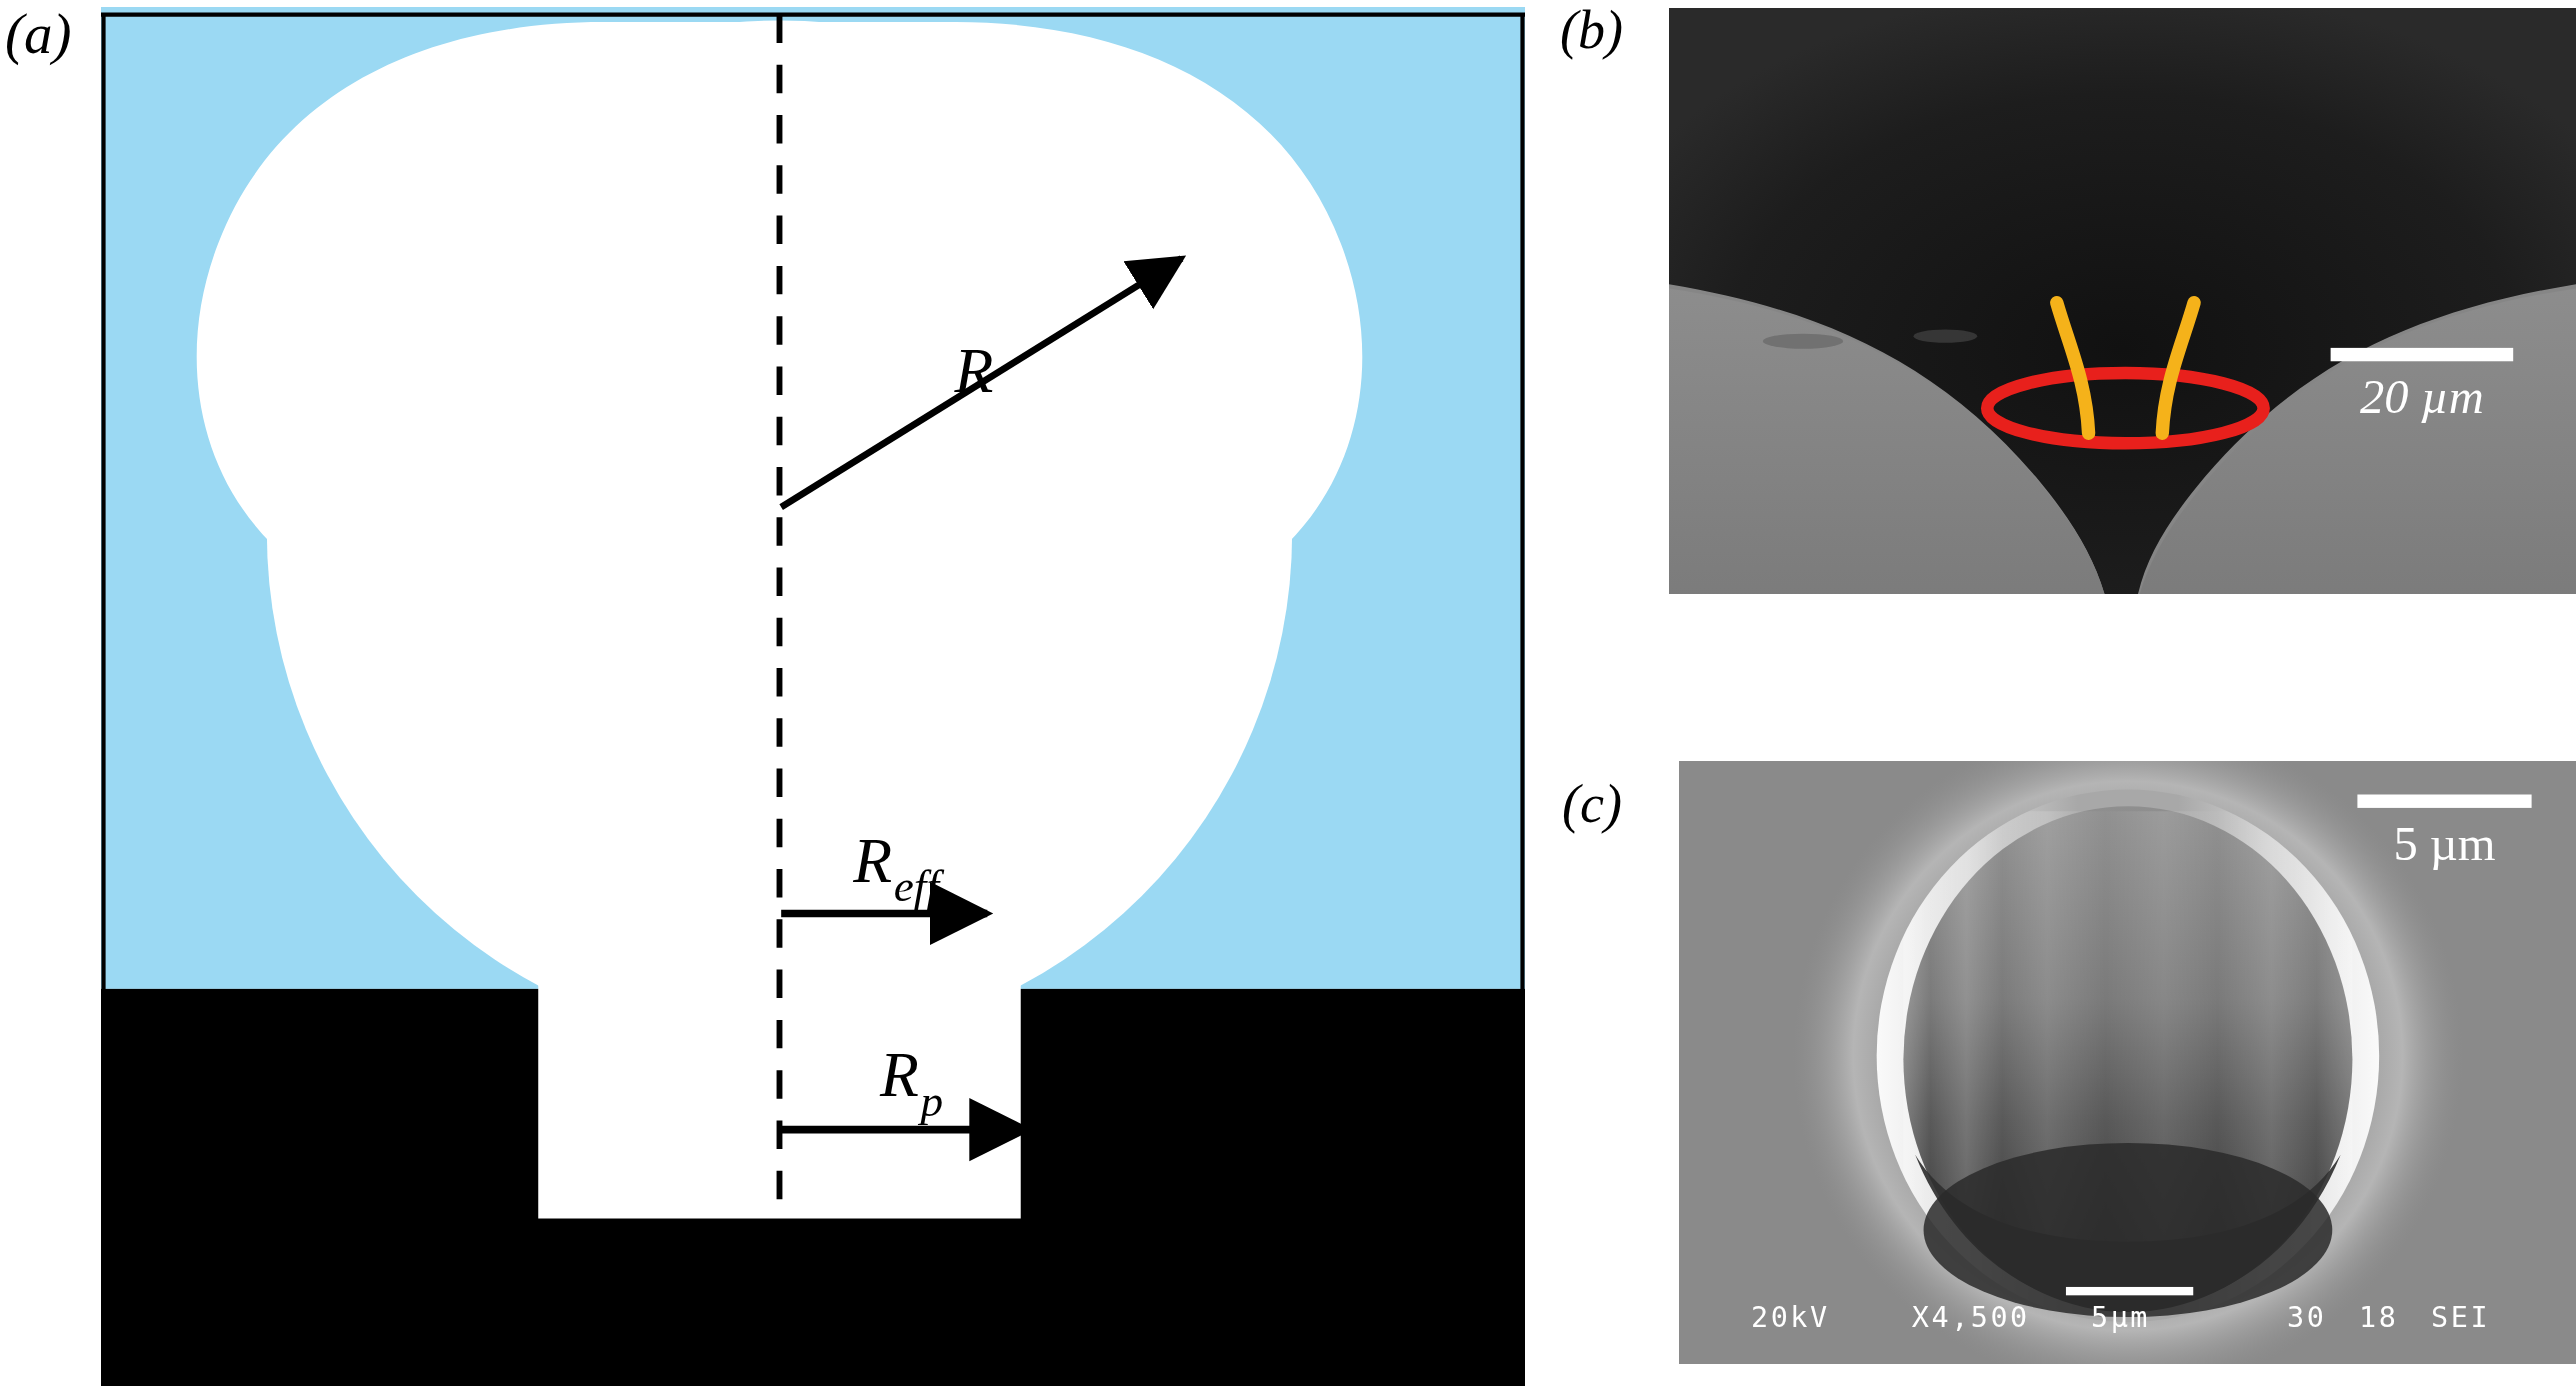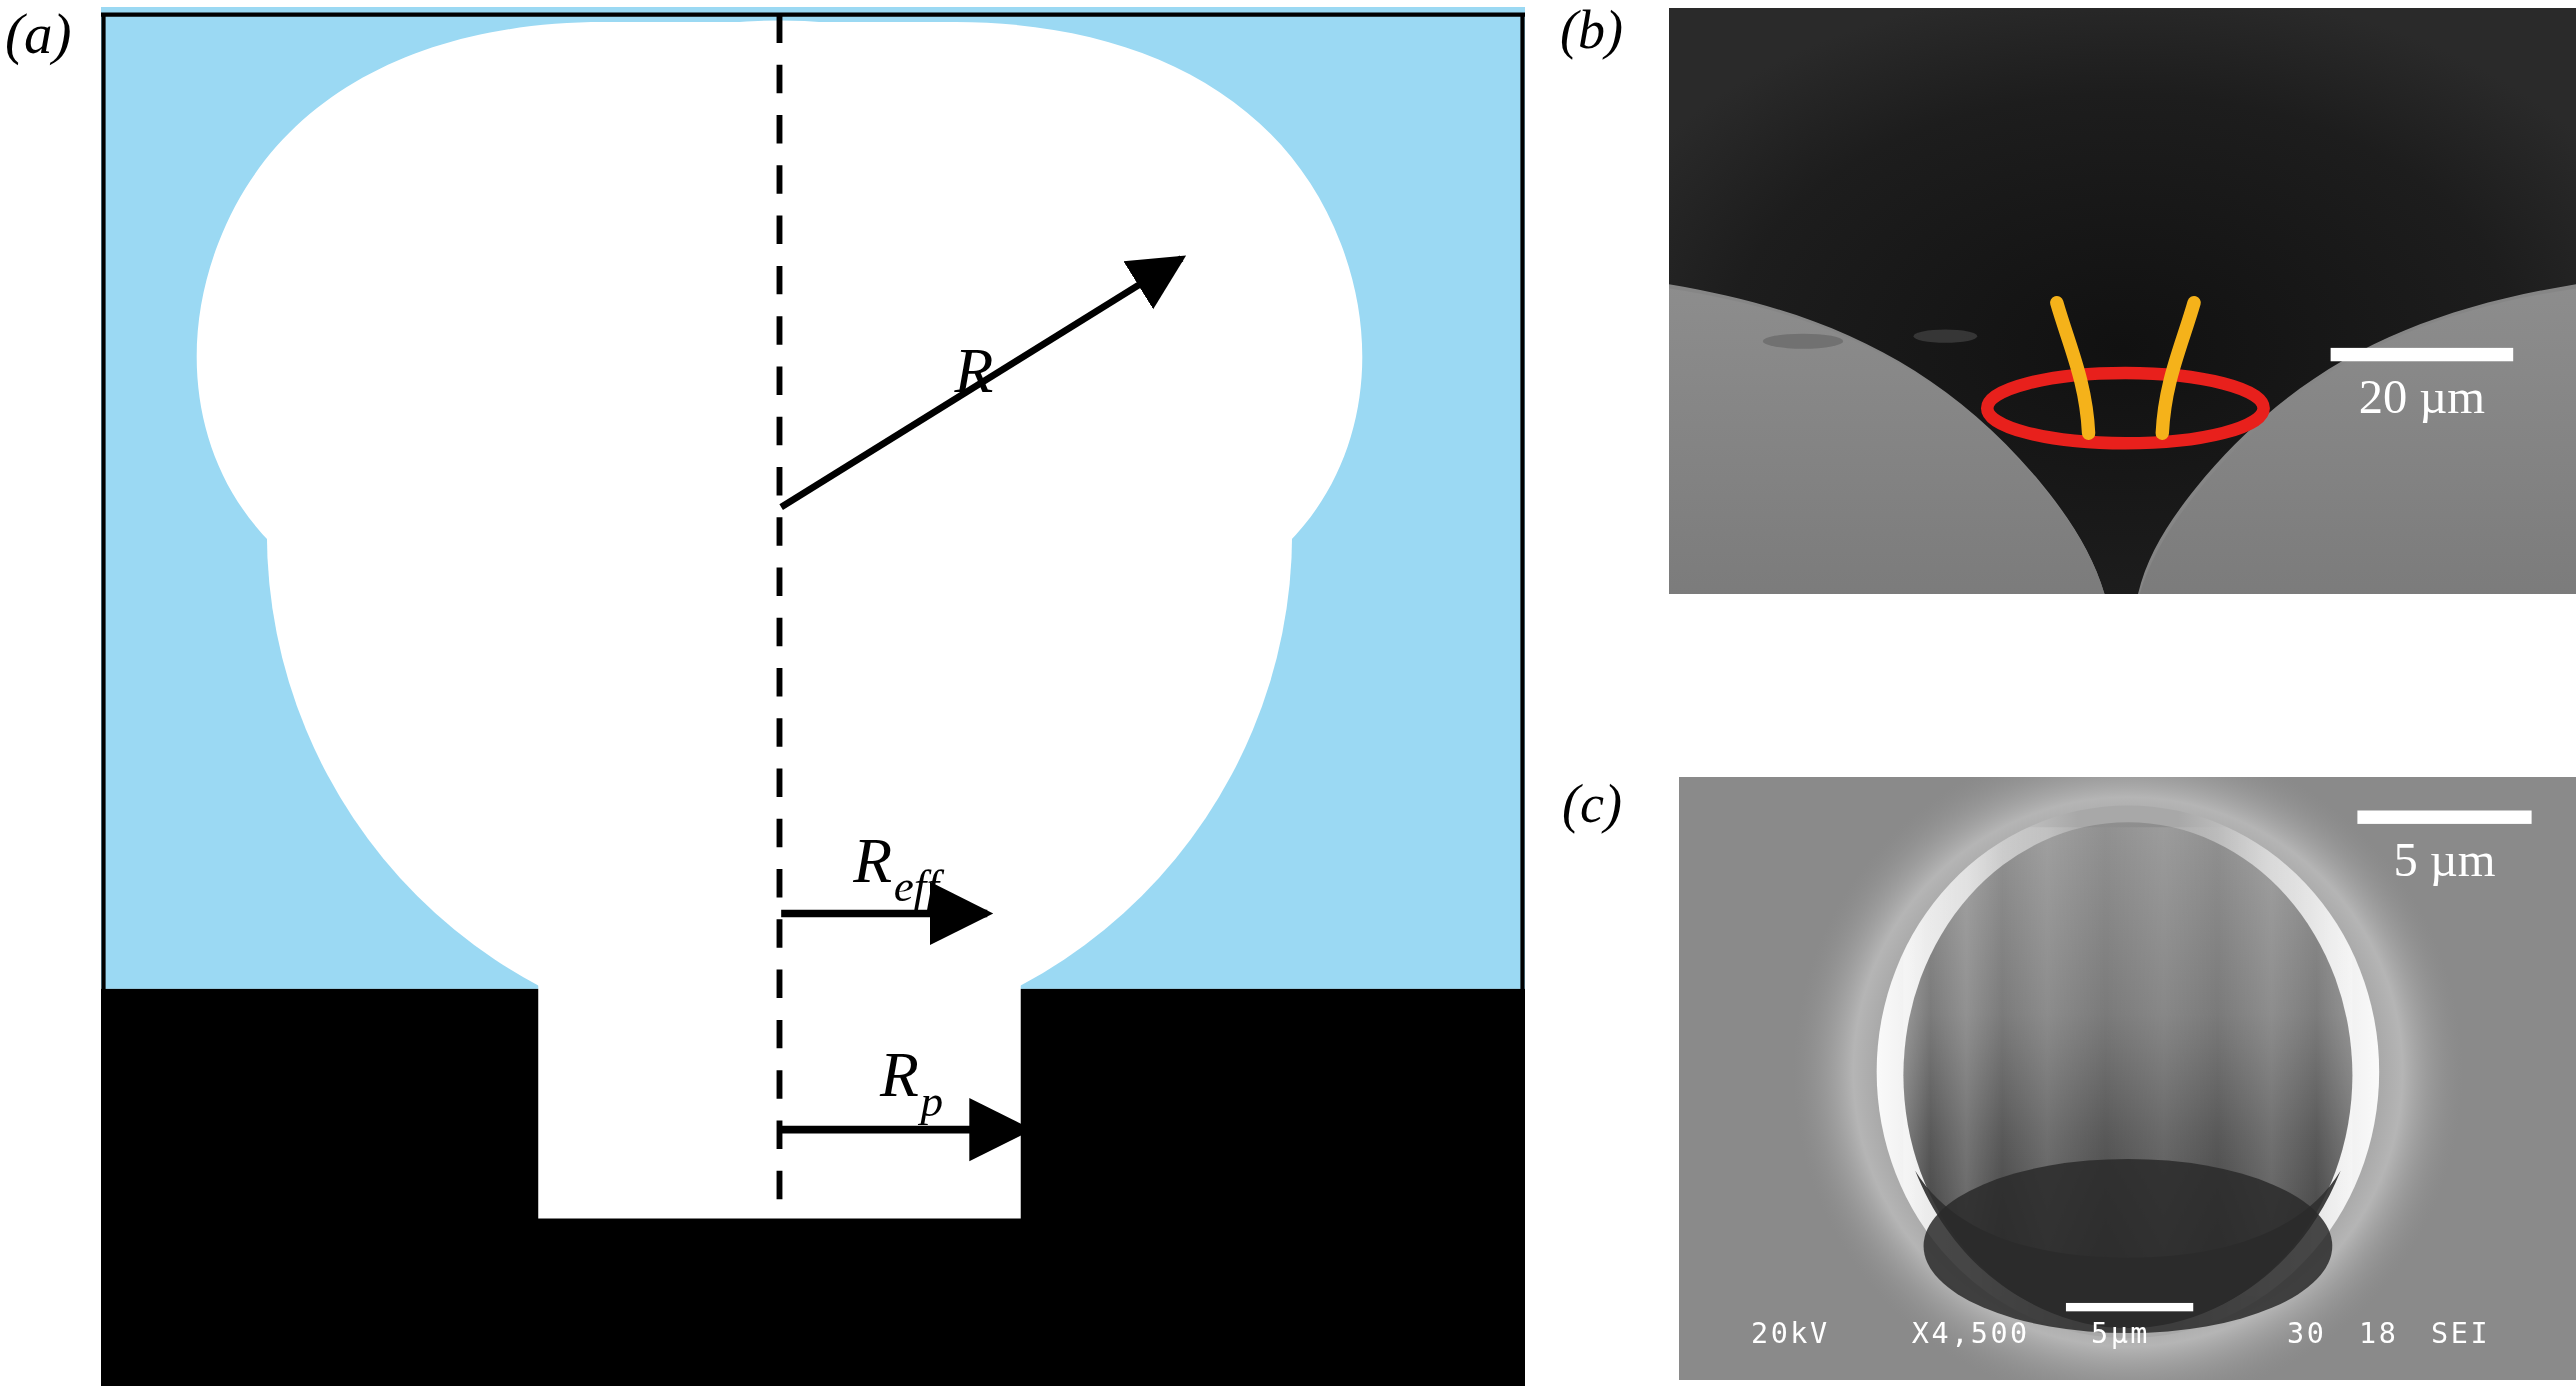--- a/index.html
+++ b/index.html
@@ -44,28 +44,29 @@
   #panel-a svg { display: block; width: 100%; height: 100%; }
 
   
   #panel-b {
     position: absolute;
     left: 1669px;
     top: 8.4px;
     width: 907px;
     height: 586px;
     overflow: hidden;
+    font-style: italic;
   }
   #panel-b svg { display: block; width: 100%; height: 100%; }
 
   
   #panel-c {
     position: absolute;
     left: 1679px;
-    top: 777px;
+    top: 761px;
     width: 897px;
     height: 603px;
     overflow: hidden;
   }
   #panel-c svg { display: block; width: 100%; height: 100%; }
 
   .sem-text {
     font-family: "DejaVu Sans Mono", "Liberation Mono", monospace;
     fill: #ffffff;
     font-size: 34px;

